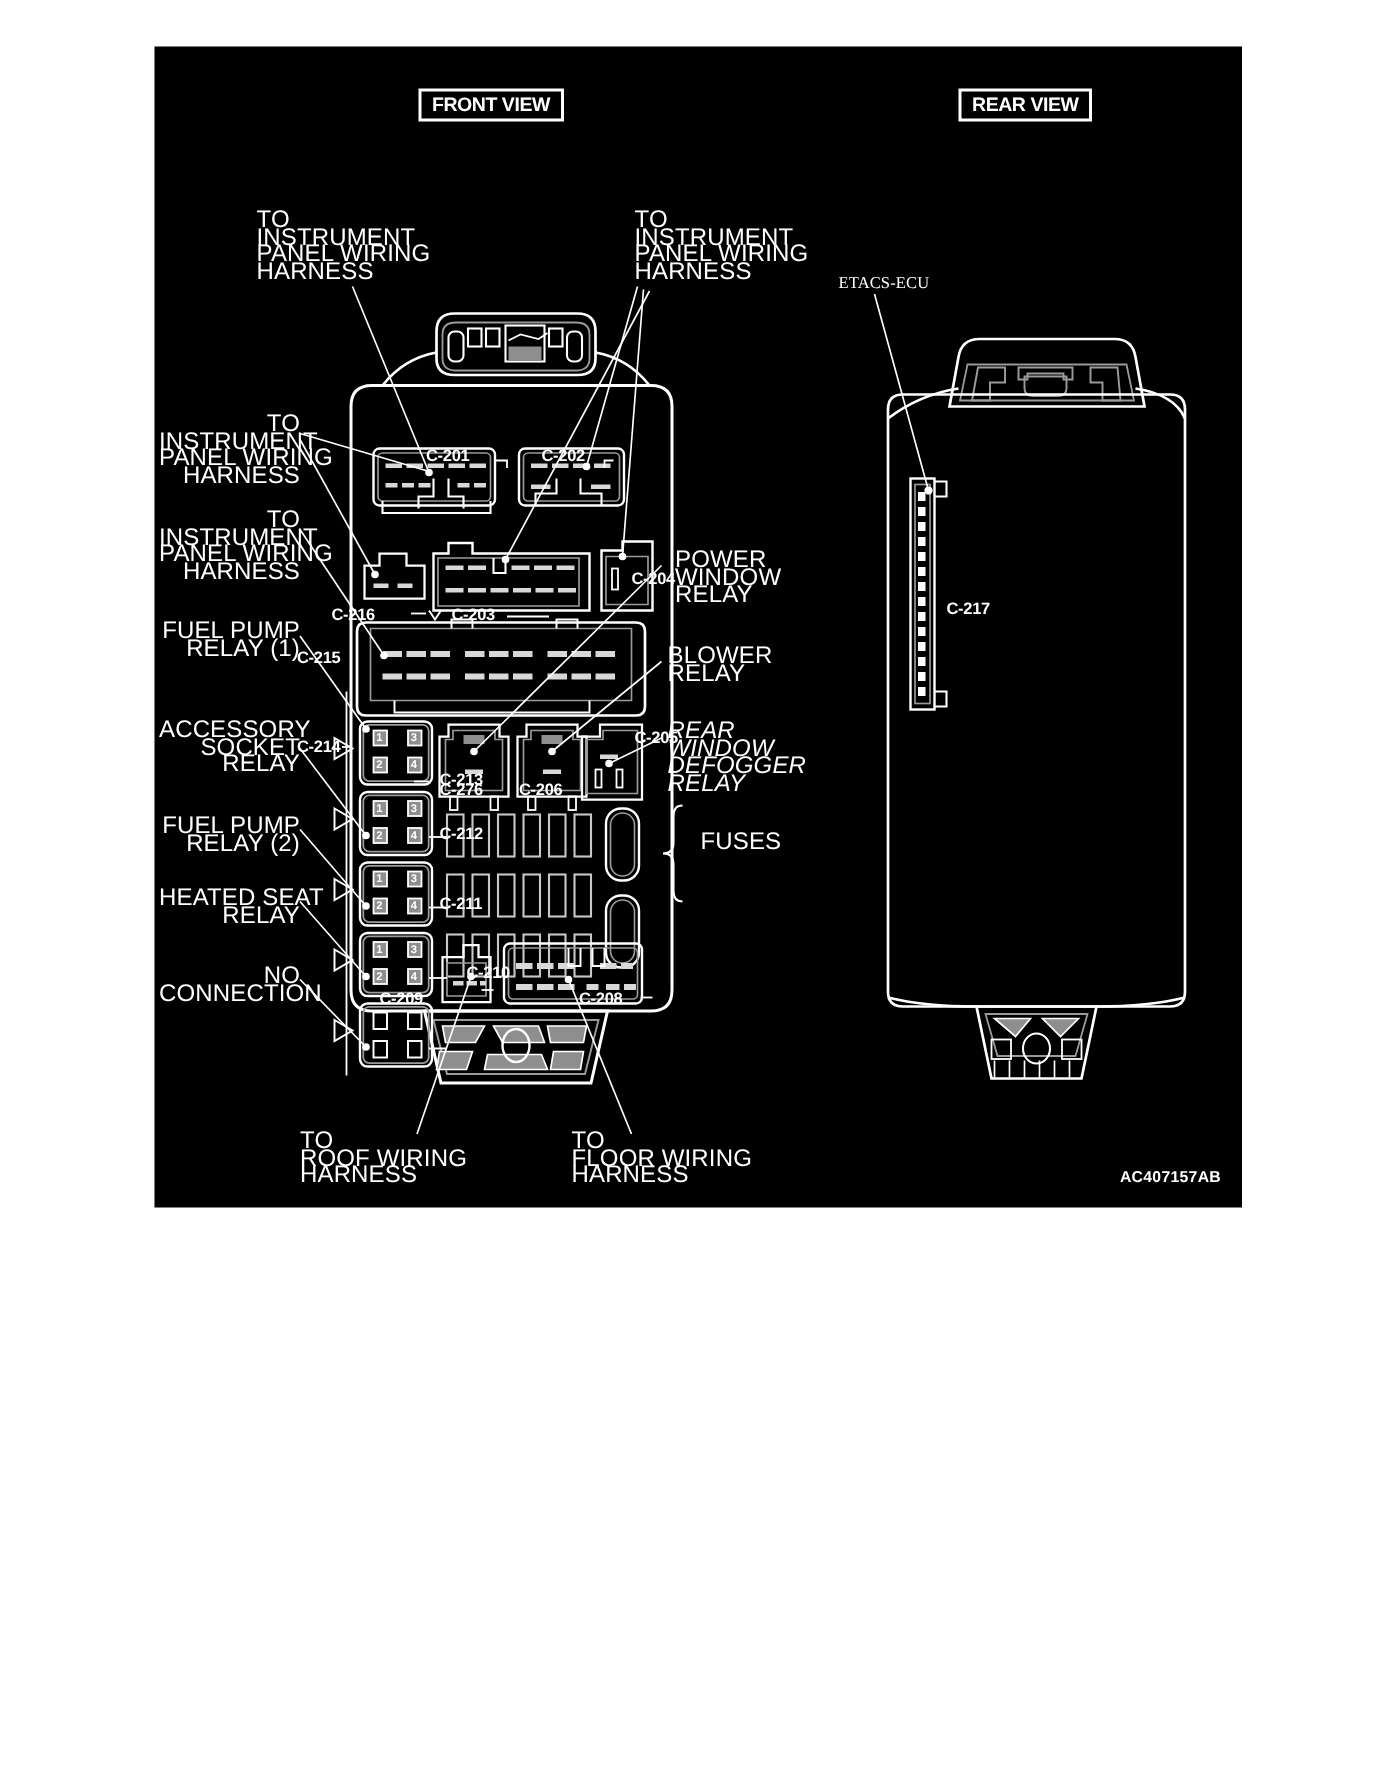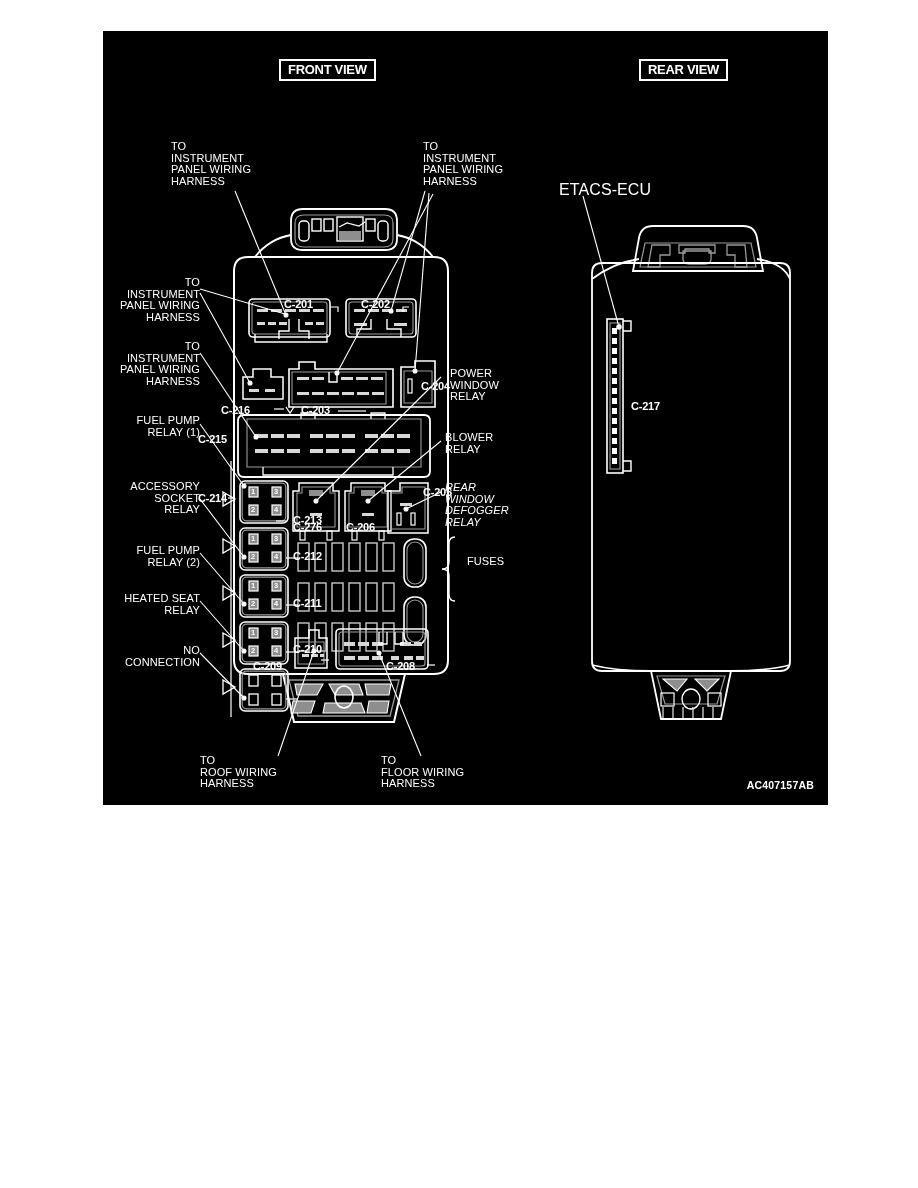--- a/index.html
+++ b/index.html
@@ -8,21 +8,21 @@
        font-family:"Liberation Sans","DejaVu Sans",sans-serif;
        -webkit-font-smoothing:none;}
   #figure-panel{position:absolute;left:103px;top:31px;width:725px;height:774px;
        background:#000000;overflow:hidden;}
   .svg-layer{position:absolute;left:0;top:0;width:725px;height:774px;}
   .view-title{position:absolute;border:2px solid #ffffff;color:#ffffff;
        font-weight:bold;font-size:13px;letter-spacing:-0.3px;
        padding:2px 7px 3px 7px;white-space:nowrap;line-height:13px;}
   #title-front{left:176px;top:28px;}
   #title-rear{left:536px;top:28px;}
-  .lbl{position:absolute;color:#ffffff;font-size:11px;line-height:11.5px;
+  .lbl{position:absolute;color:#ffffff;font-size:16px;line-height:11.5px;
        white-space:pre;letter-spacing:0.1px;}
   .lbl.r{text-align:right;}
   .conn{position:absolute;color:#ffffff;font-size:11px;font-weight:bold;
        white-space:nowrap;letter-spacing:-0.2px;}
   .fig-code{position:absolute;right:14px;bottom:14px;color:#ffffff;
        font-size:10.5px;font-weight:bold;letter-spacing:0.2px;}
   .term-num{position:absolute;color:#ffffff;font-size:7.5px;font-weight:bold;
        width:8px;height:9px;line-height:9px;text-align:center;}
 </style>
 </head>
@@ -491,25 +491,25 @@
 
   <div class="conn" style="left:181px;top:267px;">C-201</div>
   <div class="conn" style="left:258px;top:267px;">C-202</div>
   <div class="conn" style="left:198px;top:373px;">C-203</div>
   <div class="conn" style="left:318px;top:349px;">C-204</div>
   <div class="conn" style="left:320px;top:455px;">C-205</div>
   <div class="conn" style="left:243px;top:490px;">C-206</div>
   <div class="conn" style="left:190px;top:490px;">C-276</div>
   <div class="conn" style="left:283px;top:629px;">C-208</div>
   <div class="conn" style="left:150px;top:629px;">C-209</div>
-  <div class="conn" style="left:190px;top:612px;">C-210</div>
+  <div class="conn" style="left:208px;top:612px;">C-210</div>
   <div class="conn" style="left:190px;top:566px;">C-211</div>
   <div class="conn" style="left:190px;top:519px;">C-212</div>
   <div class="conn" style="left:190px;top:483px;">C-213</div>
   <div class="conn" style="left:95px;top:461px;">C-214</div>
   <div class="conn" style="left:95px;top:402px;">C-215</div>
   <div class="conn" style="left:118px;top:373px;">C-216</div>
 
-  <div class="lbl" style="left:456px;top:153px;font-size:16px;">ETACS-ECU</div>
+  <div class="lbl" style="left:456px;top:153px;font-size:11px;font-family:Liberation Serif, serif;">ETACS-ECU</div>
   <div class="conn" style="left:528px;top:369px;">C-217</div>
 
   <div class="fig-code">AC407157AB</div>
 </div>
 
 </body></html>

